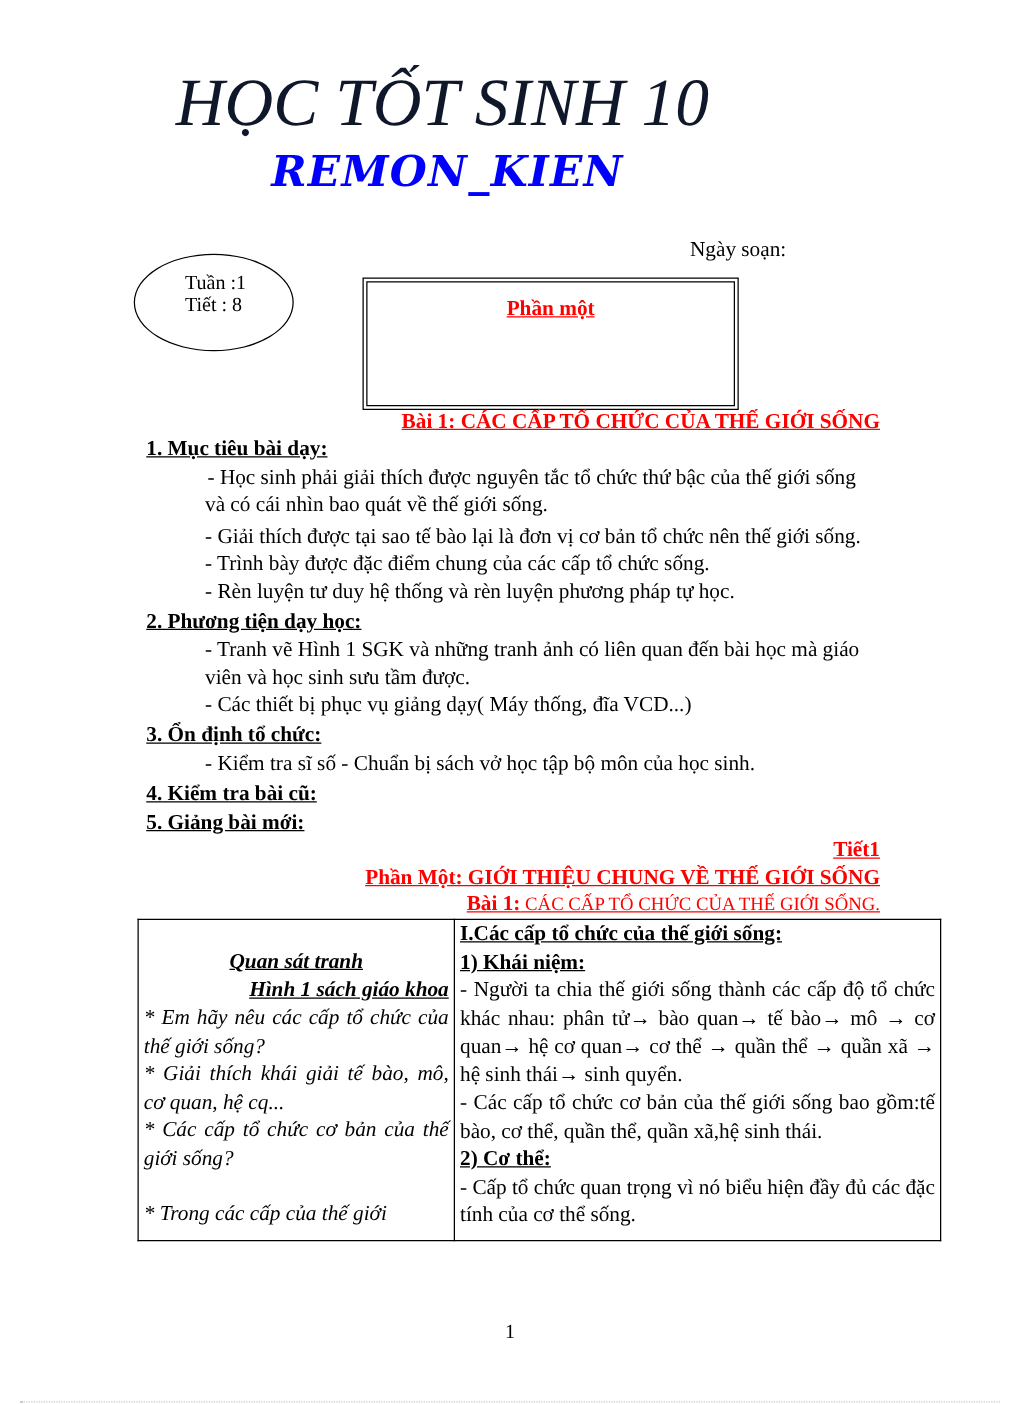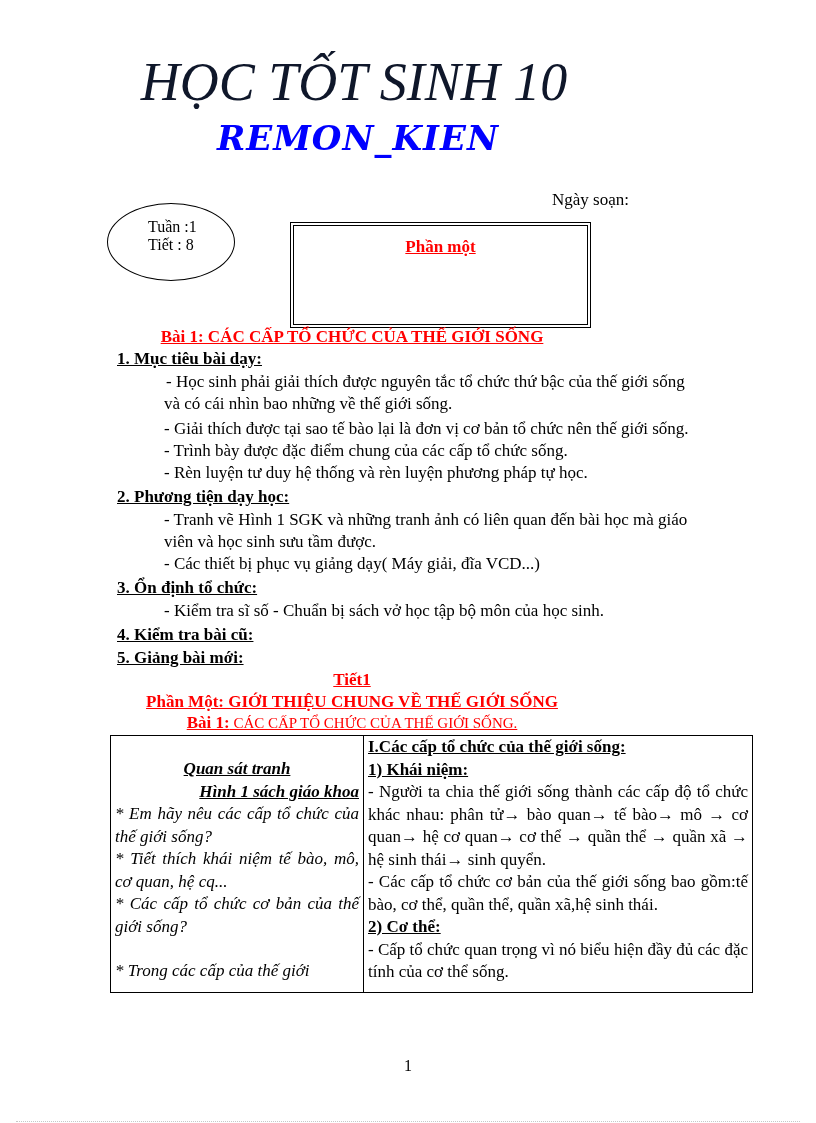--- a/index.html
+++ b/index.html
@@ -11,21 +11,21 @@
   .author { left: 0; width: 716px; top: 118px; text-align: center; font-style: italic; font-weight: bold;
             font-size: 34px; color: #0000ff; line-height: 40px; letter-spacing: 1px;
             font-family: "DejaVu Serif", serif; }
   .date { left: 552px; top: 189px; font-size: 17px; }
   .ellipse { left: 107px; top: 203px; width: 128px; height: 78px; border: 1px solid #000;
              border-radius: 50%; box-sizing: border-box; }
   .ellipse .ln { position: absolute; left: 40px; font-size: 16px; line-height: 18px; text-align: center; }
   .box { left: 290px; top: 222px; width: 301px; height: 106px; border: 4px double #000; box-sizing: border-box; }
   .box .inner { position: absolute; left: 0; right: 0; top: 10px; text-align: center; color: #ff0000;
                 font-weight: bold; font-size: 17px; line-height: 21px; text-decoration: underline; }
-  .center { left: 0; width: 704px; text-align: center; }
+  .center { left: 0; width: 704px; text-align: right; }
   .h-red { font-weight: bold; font-size: 17px; color: #ff0000; text-decoration: underline; line-height: 20px; }
   .h-sec { left: 117px; font-weight: bold; font-size: 17px; text-decoration: underline; line-height: 20px; }
   .p { font-size: 17px; line-height: 22px; white-space: nowrap; }
   .red-normal { font-weight: normal; }
   table.grid { position: absolute; left: 110px; top: 735px; width: 643px; height: 258px;
                border-collapse: collapse; border: 1.5px solid #000; }
   table.grid td { border: 1px solid #000; vertical-align: top; padding: 0 4px; font-size: 17px; line-height: 22.5px; }
   td.left { width: 244px; font-style: italic; }
   .just { text-align: justify; }
   .uline { text-decoration: underline; font-weight: bold; }
@@ -47,29 +47,29 @@
 <div class="abs box">
   <div class="inner">
     <div>Phần một</div>
   </div>
 </div>
 
 <div class="abs center h-red" style="top:327px">Bài 1: CÁC CẤP TỔ CHỨC CỦA THẾ GIỚI SỐNG</div>
 
 <div class="abs h-sec" style="top:349px">1. Mục tiêu bài dạy:</div>
 <div class="abs p" style="left:166px; top:371px"> - Học sinh phải giải thích được nguyên tắc tổ chức thứ bậc của thế giới  sống</div>
-<div class="abs p" style="left:164px; top:393px">và có cái nhìn bao những về thế giới  sống.</div>
+<div class="abs p" style="left:164px; top:393px">và có cái nhìn bao quát về thế giới  sống.</div>
 <div class="abs p" style="left:164px; top:418px">- Giải thích được tại  sao tế bào lại là đơn vị cơ bản tổ chức nên thế giới  sống.</div>
 <div class="abs p" style="left:164px; top:440px">- Trình bày được đặc điểm chung của các cấp tổ chức sống.</div>
 <div class="abs p" style="left:164px; top:462px">- Rèn luyện tư duy hệ thống và rèn luyện phương pháp tự học.</div>
 
 <div class="abs h-sec" style="top:487px">2. Phương tiện dạy học: </div>
 <div class="abs p" style="left:164px; top:509px">- Tranh vẽ Hình 1 SGK và những tranh ảnh có liên  quan đến bài học mà giáo</div>
 <div class="abs p" style="left:164px; top:531px">viên và học sinh sưu tầm được.</div>
-<div class="abs p" style="left:164px; top:553px">- Các thiết  bị phục vụ giảng  dạy( Máy giải, đĩa VCD...)</div>
+<div class="abs p" style="left:164px; top:553px">- Các thiết  bị phục vụ giảng  dạy( Máy thống, đĩa VCD...)</div>
 
 <div class="abs h-sec" style="top:578px">3. Ổn định tổ chức: </div>
 <div class="abs p" style="left:164px; top:600px">- Kiểm  tra sĩ số - Chuẩn bị sách vở học tập bộ môn của học sinh.</div>
 
 <div class="abs h-sec" style="top:625px">4. Kiểm tra bài cũ: </div>
 <div class="abs h-sec" style="top:648px">5. Giảng bài mới:</div>
 
 <div class="abs center h-red" style="top:670px">Tiết1</div>
 <div class="abs center h-red" style="top:692px">Phần Một: GIỚI THIỆU CHUNG VỀ THẾ GIỚI SỐNG </div>
 <div class="abs center h-red" style="top:713px">
@@ -77,21 +77,21 @@
 </div>
 
 <table class="grid">
   <tbody>
       <tr>
     <td class="left">
       <div style="height:22px"></div>
       <div style="text-align:center" class="uline">Quan sát tranh</div>
       <div style="text-align:right" class="uline"> Hình  1 sách giáo khoa</div>
       <div class="just">* Em hãy nêu các cấp tổ chức của thế giới sống?</div>
-      <div class="just">* Tiết thích khái niệm tế bào, mô, cơ quan, hệ cq...</div>
+      <div class="just">* Giải thích khái giải tế bào, mô, cơ quan, hệ cq...</div>
       <div class="just">* Các cấp tổ chức cơ bản của thế giới sống?</div>
       <div style="height:22px"></div>
       <div class="just">* Trong các cấp của thế giới</div>
     </td>
     <td>
       <div class="uline">I.Các cấp tổ chức của thế giới sống:</div>
       <div class="uline">1) Khái niệm:</div>
       <div class="just">- Người ta chia thế giới sống thành các cấp độ tổ chức khác nhau: phân tử→ bào quan→ tế bào→ mô → cơ quan→ hệ cơ quan→ cơ thể → quần thể → quần xã → hệ sinh thái→ sinh quyển.</div>
       <div class="just">- Các cấp tổ chức cơ bản của thế giới sống bao gồm:tế bào, cơ thể, quần thể, quần xã,hệ sinh thái.</div>
       <div class="uline">2) Cơ thể:</div>

